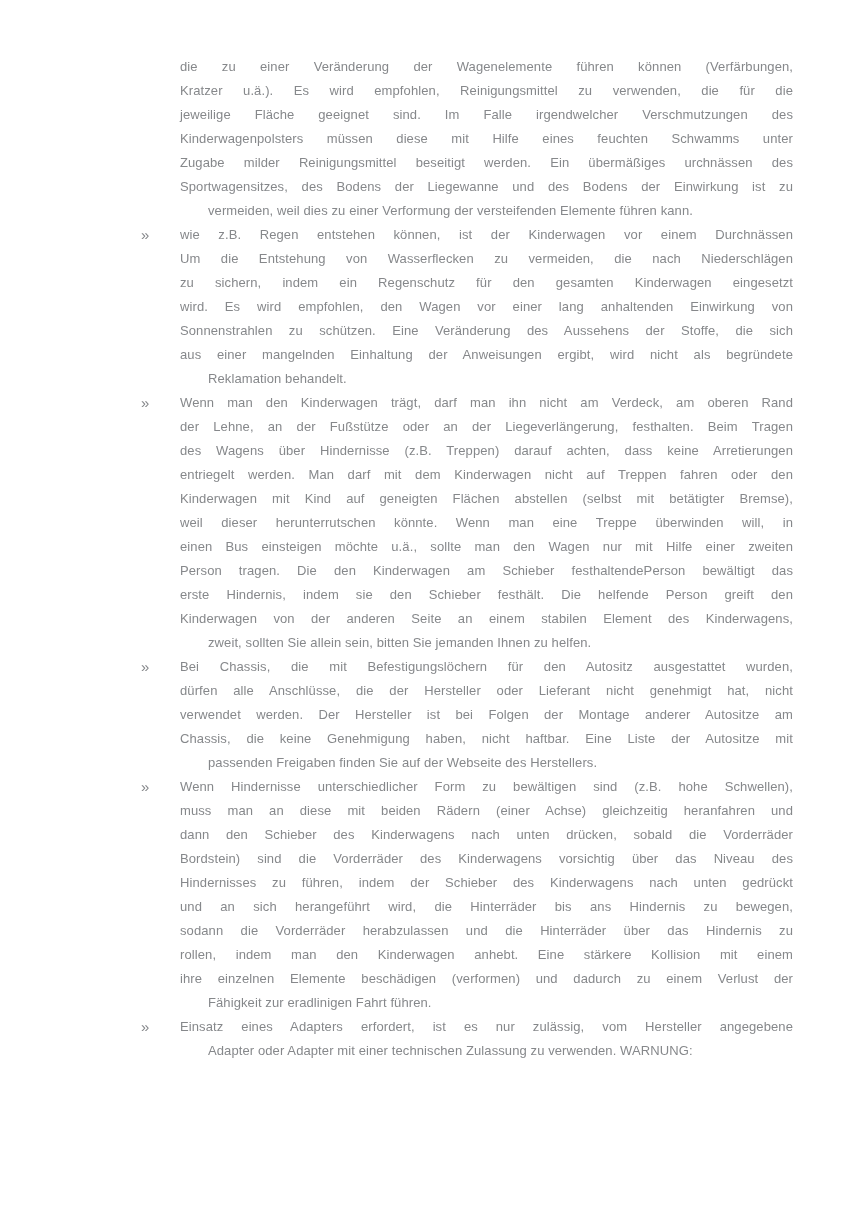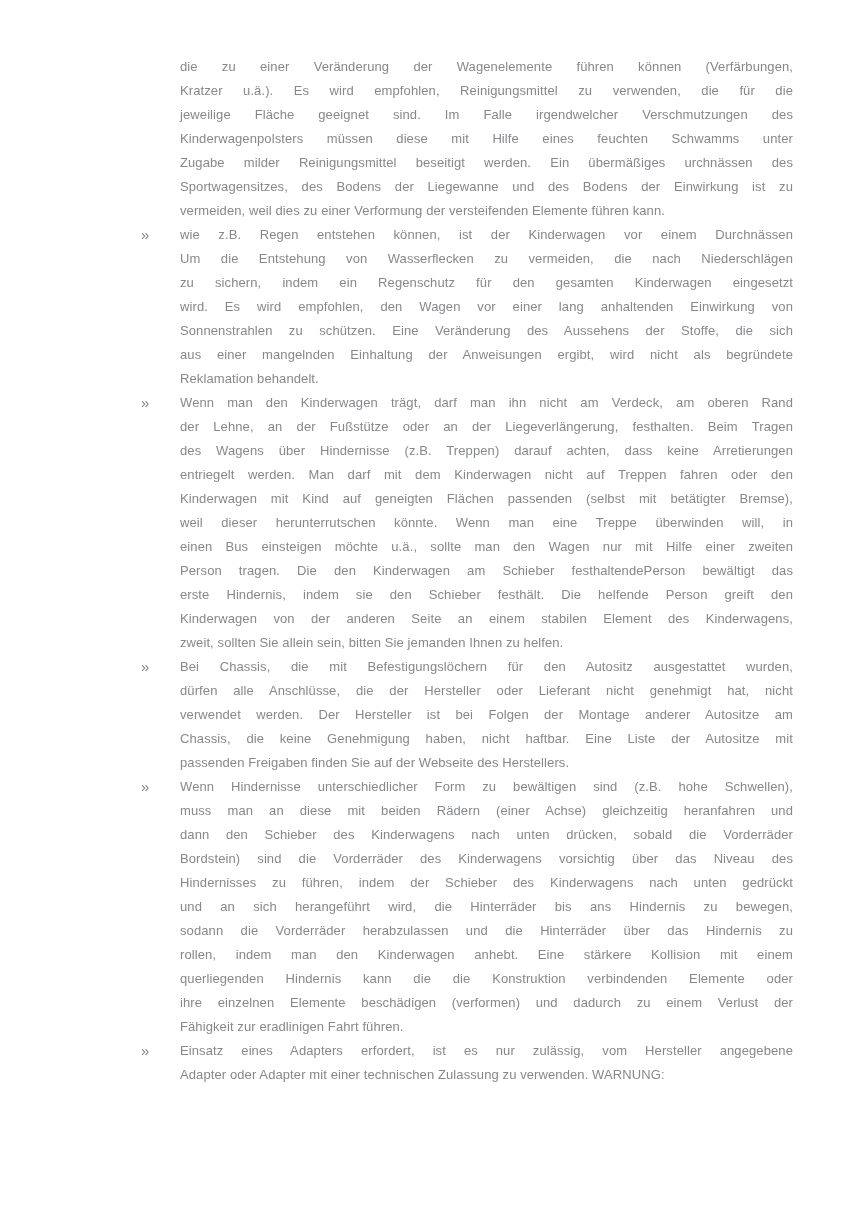--- a/index.html
+++ b/index.html
@@ -42,20 +42,21 @@
     font-size: 13px;
     line-height: 24px;
     letter-spacing: 0.1px;
     text-align: justify;
     text-align-last: justify;
     -moz-text-align-last: justify;
     white-space: normal;
   }
   .ln.last {
     text-align-last: left;
+    margin-left: 28px;
     -moz-text-align-last: left;
   }
 </style>
 </head>
 <body>
 
 <div class="page">
   <div class="content">
 
     <div class="row">
@@ -84,21 +85,21 @@
         </div>
     </div>
 
     <div class="row">
       <div class="marker">»</div>
       <div class="lines">
           <div class="ln">Wenn man den Kinderwagen trägt, darf man ihn nicht am Verdeck, am oberen Rand</div>
           <div class="ln">der Lehne, an der Fußstütze oder an der Liegeverlängerung, festhalten. Beim Tragen</div>
           <div class="ln">des Wagens über Hindernisse (z.B. Treppen) darauf achten, dass keine Arretierungen</div>
           <div class="ln">entriegelt werden. Man darf mit dem Kinderwagen nicht auf Treppen fahren oder den</div>
-          <div class="ln">Kinderwagen mit Kind auf geneigten Flächen passenden (selbst mit betätigter Bremse),</div>
+          <div class="ln">Kinderwagen mit Kind auf geneigten Flächen abstellen (selbst mit betätigter Bremse),</div>
           <div class="ln">weil dieser herunterrutschen könnte. Wenn man eine Treppe überwinden will, in</div>
           <div class="ln">einen Bus einsteigen möchte u.ä., sollte man den Wagen nur mit Hilfe einer zweiten</div>
           <div class="ln">Person tragen. Die den Kinderwagen am Schieber festhaltendePerson bewältigt das</div>
           <div class="ln">erste Hindernis, indem sie den Schieber festhält. Die helfende Person greift den</div>
           <div class="ln">Kinderwagen von der anderen Seite an einem stabilen Element des Kinderwagens,</div>
           <div class="ln last">zweit, sollten Sie allein sein, bitten Sie jemanden Ihnen zu helfen.</div>
         </div>
     </div>
 
     <div class="row">
@@ -116,21 +117,20 @@
       <div class="marker">»</div>
       <div class="lines">
           <div class="ln">Wenn Hindernisse unterschiedlicher Form zu bewältigen sind (z.B. hohe Schwellen),</div>
           <div class="ln">muss man an diese mit beiden Rädern (einer Achse) gleichzeitig heranfahren und</div>
           <div class="ln">dann den Schieber des Kinderwagens nach unten drücken, sobald die Vorderräder</div>
           <div class="ln">Bordstein) sind die Vorderräder des Kinderwagens vorsichtig über das Niveau des</div>
           <div class="ln">Hindernisses zu führen, indem der Schieber des Kinderwagens nach unten gedrückt</div>
           <div class="ln">und an sich herangeführt wird, die Hinterräder bis ans Hindernis zu bewegen,</div>
           <div class="ln">sodann die Vorderräder herabzulassen und die Hinterräder über das Hindernis zu</div>
           <div class="ln">rollen, indem man den Kinderwagen anhebt. Eine stärkere Kollision mit einem</div>
-          <div class="ln">querliegenden Hindernis kann die die Konstruktion verbindenden Elemente oder</div>
           <div class="ln">ihre einzelnen Elemente beschädigen (verformen) und dadurch zu einem Verlust der</div>
           <div class="ln last">Fähigkeit zur eradlinigen Fahrt führen.</div>
         </div>
     </div>
 
     <div class="row">
       <div class="marker">»</div>
       <div class="lines">
           <div class="ln">Einsatz eines Adapters erfordert, ist es nur zulässig, vom Hersteller angegebene</div>
           <div class="ln last">Adapter oder Adapter mit einer technischen Zulassung zu verwenden. WARNUNG:</div>

